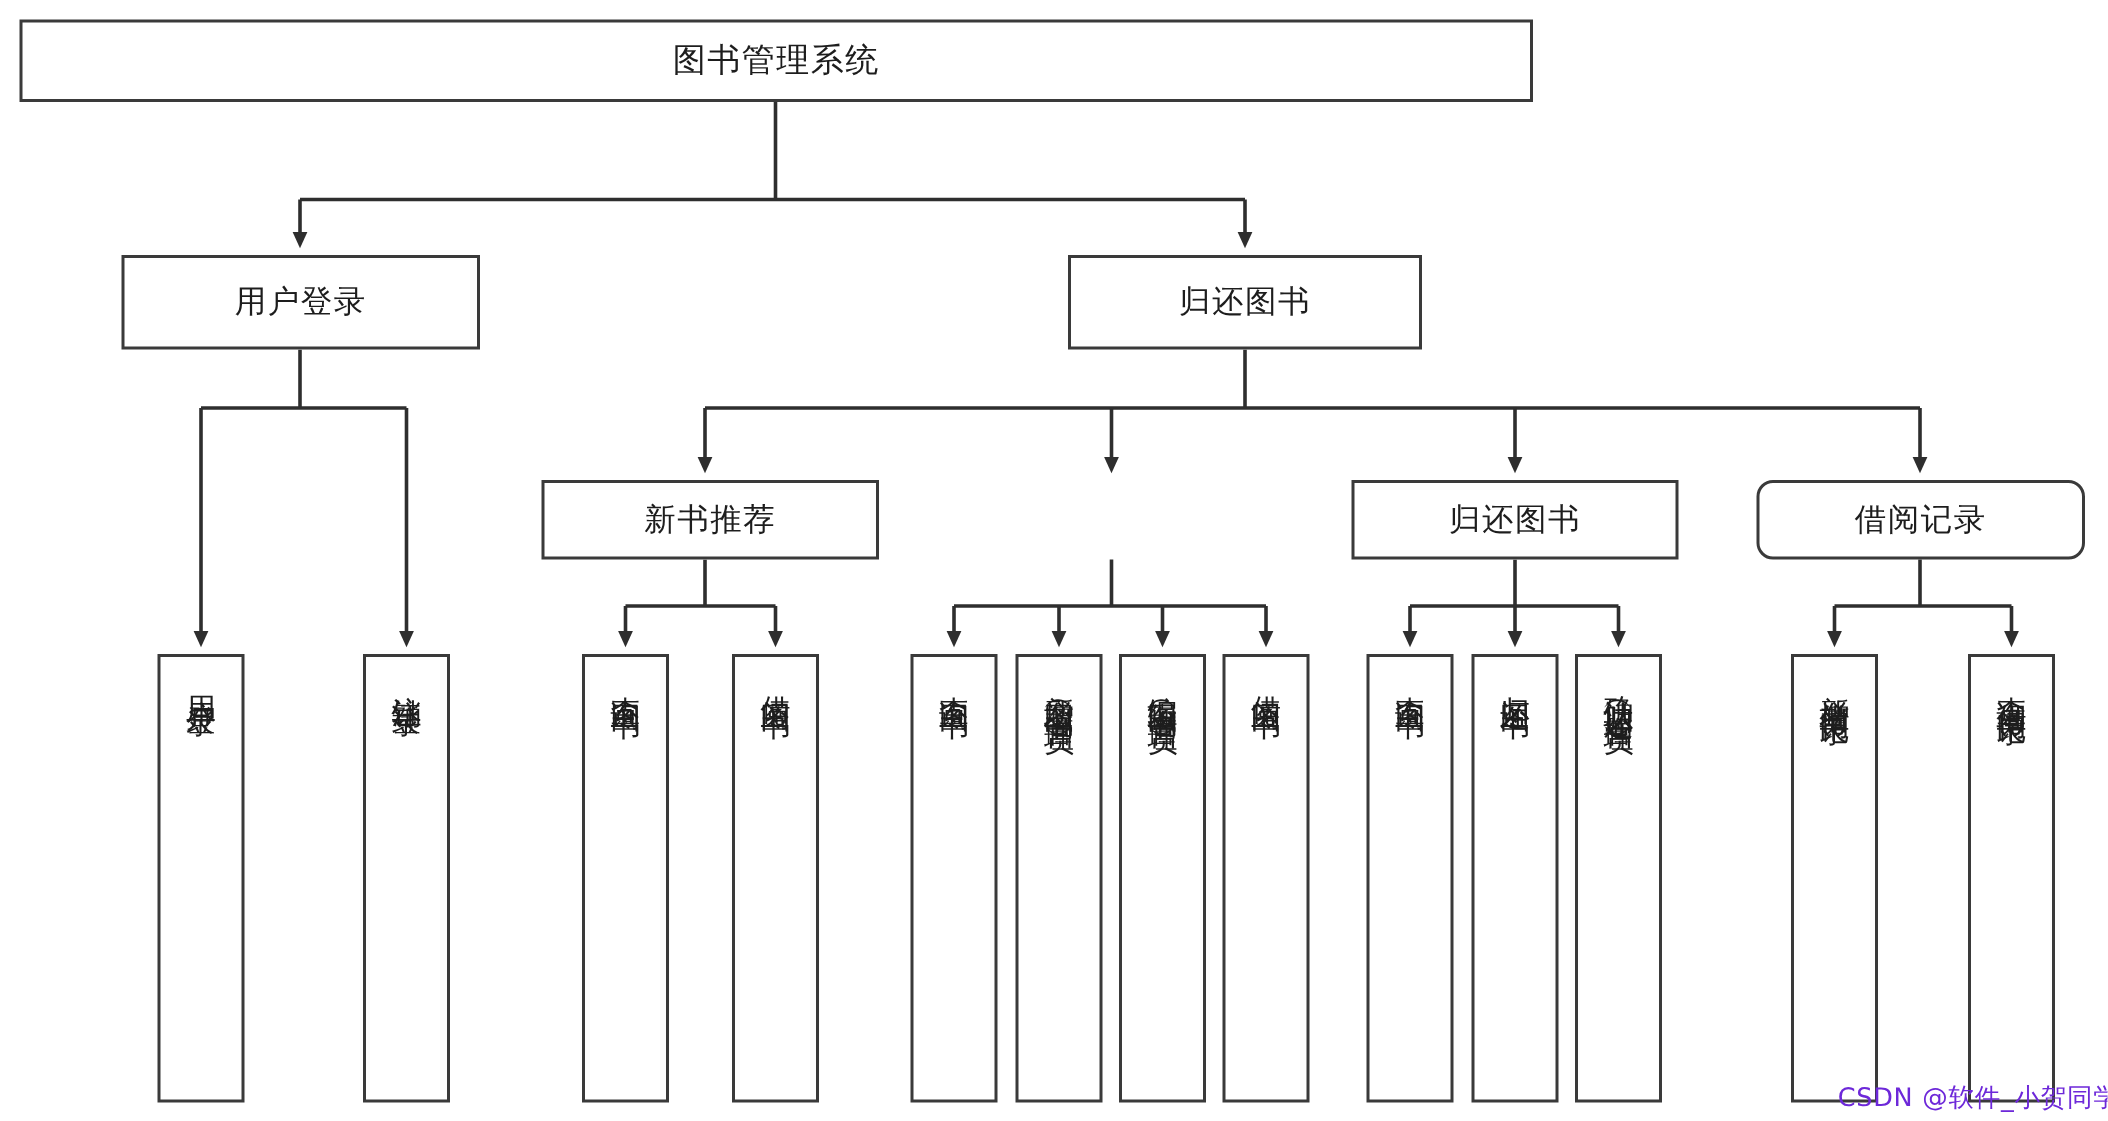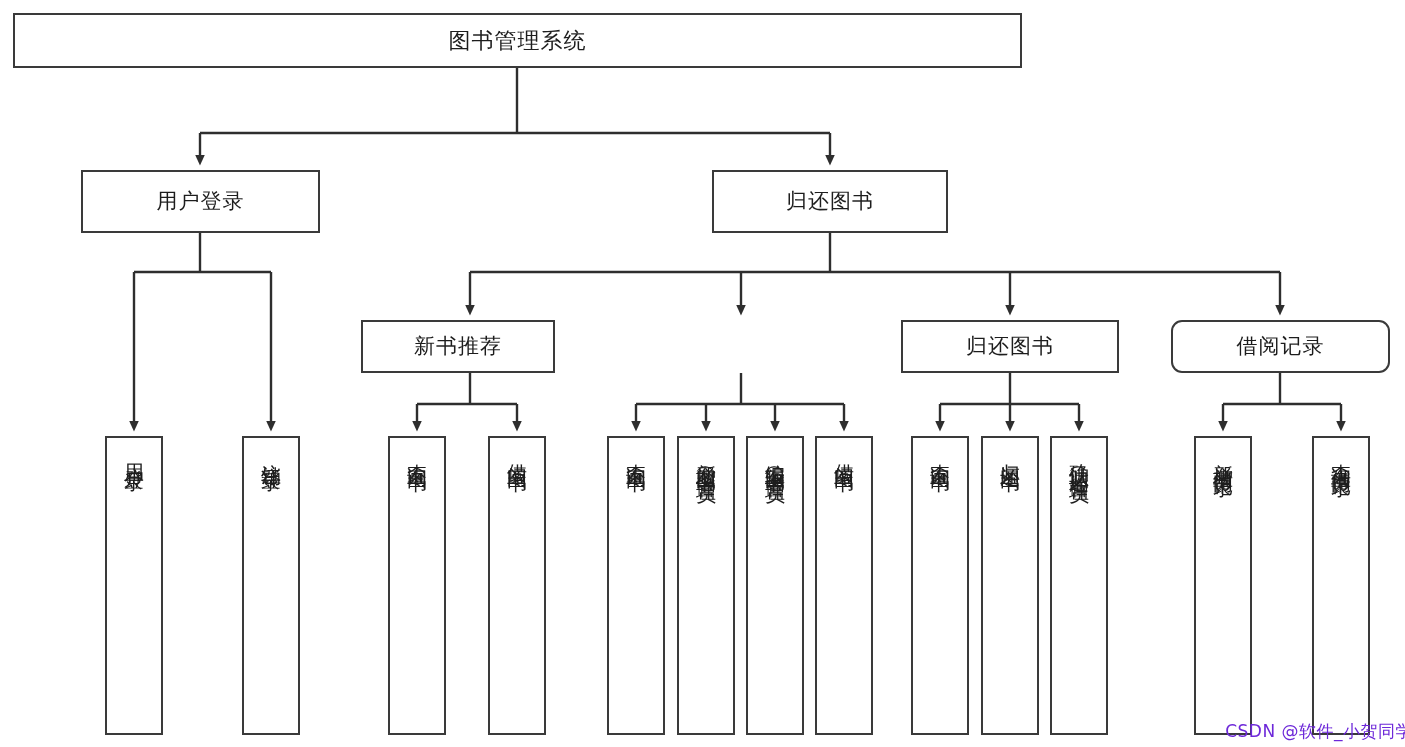--- a/index.html
+++ b/index.html
@@ -124,21 +124,21 @@
     <span class="lbl">图书管理系统</span>
   </div>
 
   <div class="node" style="left:81px;top:170px;width:239px;height:63px;">
     <span class="lbl">用户登录</span>
   </div>
   <div class="node" style="left:712px;top:170px;width:236px;height:63px;">
     <span class="lbl">归还图书</span>
   </div>
 
-  <div class="node" style="left:361px;top:320px;width:194px;height:53px;">
+  <div class="node" style="left:361px;top:320px;width:225px;height:53px;">
     <span class="lbl">新书推荐</span>
   </div>
   <div class="node" style="left:901px;top:320px;width:218px;height:53px;">
     <span class="lbl">归还图书</span>
   </div>
   <div class="node" style="left:1171px;top:320px;width:219px;height:53px;border-radius:11px;">
     <span class="lbl">借阅记录</span>
   </div>
 
   <div class="node vert" style="left:105px;top:436px;width:58px;height:299px;">

